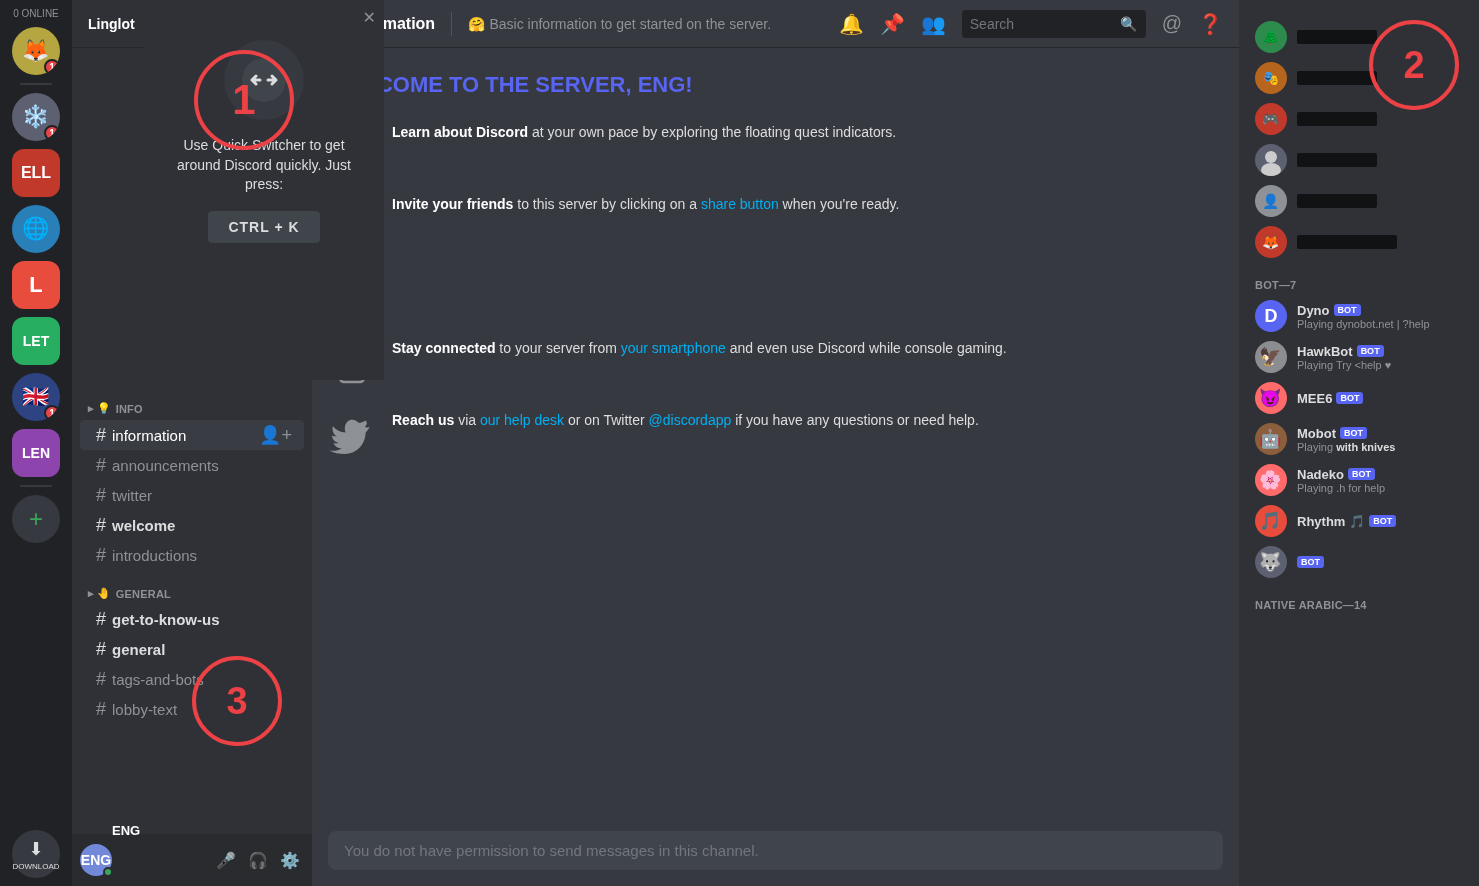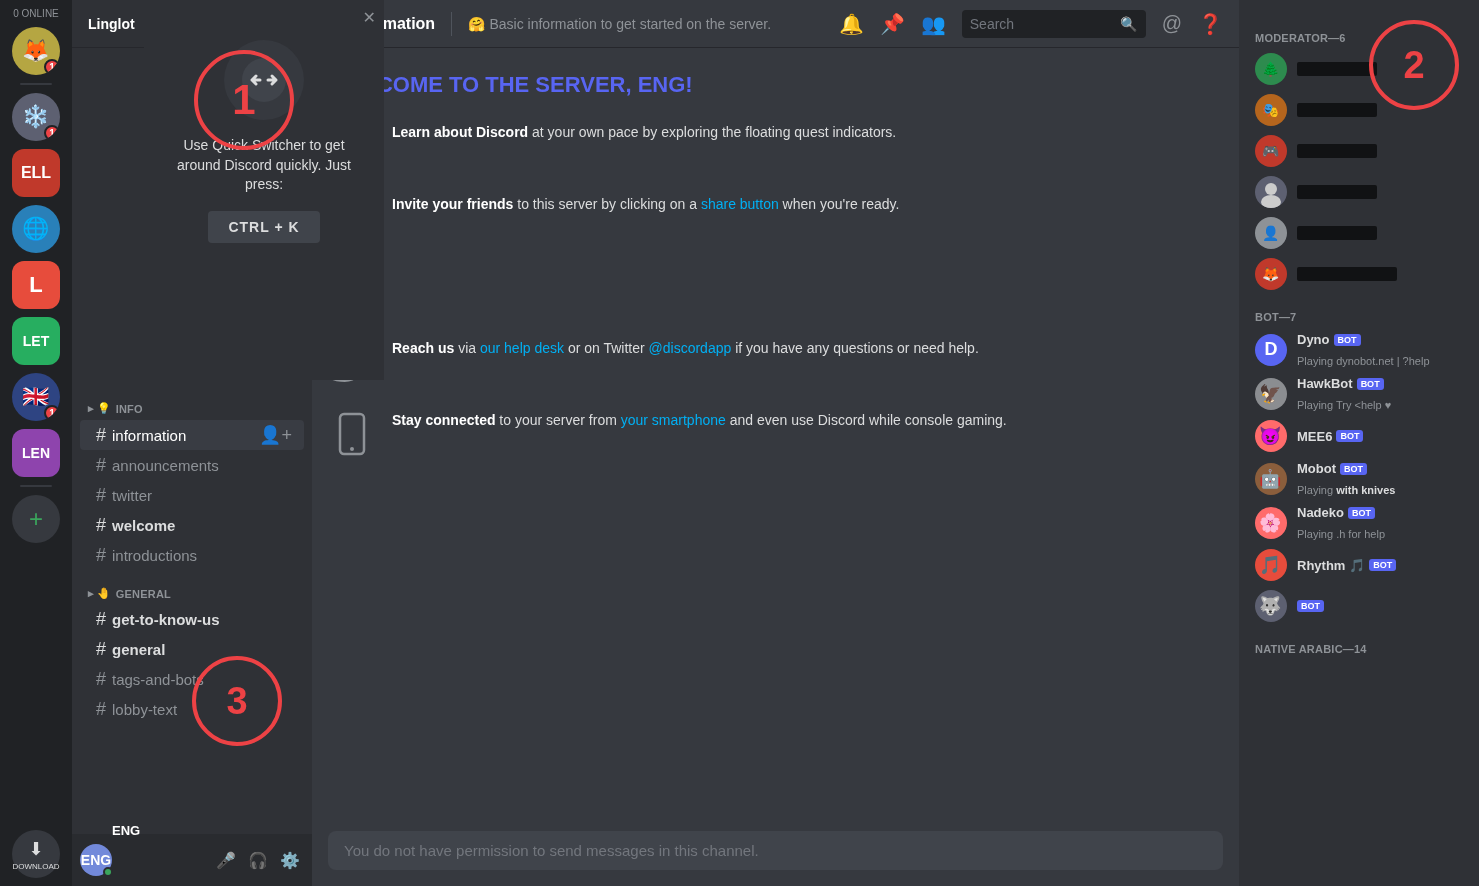--- a/index.html
+++ b/index.html
@@ -347,21 +347,20 @@
       height: 14px;
       border-radius: 2px;
       width: 80px;
     }
     .member-status {
       font-size: 11px;
       color: #8e9297;
       white-space: nowrap;
       overflow: hidden;
       text-overflow: ellipsis;
-      margin-top: 8px;
     }
     .bot-badge {
       background: #5865f2;
       color: white;
       font-size: 9px;
       font-weight: 700;
       padding: 1px 4px;
       border-radius: 3px;
       flex-shrink: 0;
     }
@@ -589,57 +588,54 @@
         <div class="welcome-icon">
           <svg width="48" height="48" viewBox="0 0 48 48" fill="none">
             <rect x="4" y="8" width="40" height="28" rx="3" stroke="#8e9297" stroke-width="2.5" fill="none"></rect>
             <path d="M14 40 L34 40 M24 36 L24 40" stroke="#8e9297" stroke-width="2.5" stroke-linecap="round"></path>
           </svg>
         </div>
       </div>
 
       <div class="welcome-item">
         <div class="welcome-icon">
-          <svg width="48" height="48" viewBox="0 0 48 48" fill="none">
-            <path d="M44 10 C41 12 38 13 35 13 C32 9 26 8 22 11 C18 14 17 20 19 25 C13 25 7 22 3 17 C2 21 3 27 8 30 C6 30 4 30 2 29 C2 33 5 37 10 38 C8 39 6 39 4 38 C5 42 9 45 14 45 C9 48 3 49 -2 47 C4 51 11 52 18 52 C32 52 43 41 44 27 L44 25 C46 23 48 21 49 18 C47 19 45 19 43 18 C45 16 47 13 44 10Z" stroke="#8e9297" stroke-width="0" fill="#8e9297" transform="scale(0.8) translate(3,3)"></path>
-          </svg>
-        </div>
-        <div class="welcome-text">
-          <b>Reach us</b> via <a href="#">our help desk</a> or on Twitter <a href="#">@discordapp</a> if you have any questions or need help.
-        </div>
-      </div>
-
-      <div class="welcome-item">
-        <div class="welcome-icon">
           <svg width="32" height="48" viewBox="0 0 32 48" fill="none">
             <rect x="4" y="4" width="24" height="40" rx="4" stroke="#8e9297" stroke-width="2.5" fill="none"></rect>
             <circle cx="16" cy="39" r="2" fill="#8e9297"></circle>
           </svg>
         </div>
         <div class="welcome-text">
           <b>Stay connected</b> to your server from <a href="#">your smartphone</a> and even use Discord while console gaming.
         </div>
       </div>
 
+      <div class="welcome-item">
+        <div class="welcome-icon">
+          <svg width="48" height="48" viewBox="0 0 48 48" fill="none">
+            <path d="M44 10 C41 12 38 13 35 13 C32 9 26 8 22 11 C18 14 17 20 19 25 C13 25 7 22 3 17 C2 21 3 27 8 30 C6 30 4 30 2 29 C2 33 5 37 10 38 C8 39 6 39 4 38 C5 42 9 45 14 45 C9 48 3 49 -2 47 C4 51 11 52 18 52 C32 52 43 41 44 27 L44 25 C46 23 48 21 49 18 C47 19 45 19 43 18 C45 16 47 13 44 10Z" stroke="#8e9297" stroke-width="0" fill="#8e9297" transform="scale(0.8) translate(3,3)"></path>
+          </svg>
+        </div>
+        <div class="welcome-text">
+          <b>Reach us</b> via <a href="#">our help desk</a> or on Twitter <a href="#">@discordapp</a> if you have any questions or need help.
+        </div>
+      </div>
+
     </div>
   </div>
 
   <div class="message-input-area">
     <div class="message-input-box">You do not have permission to send messages in this channel.</div>
   </div>
 
 </div>
 
 <div class="members-sidebar" style="position:relative;">
 
   <div style="position:absolute; top:20px; right:20px; width:90px; height:90px; border-radius:50%; border:4px solid #ed4245; display:flex; align-items:center; justify-content:center; color:#ed4245; font-size:38px; font-weight:700; pointer-events:none; z-index:300;">2</div>
 
-  <div class="members-category">
-    <span>MODERATOR—6</span>
-  </div>
 
   <div class="member-item">
     <div class="member-avatar" style="background:#2d8b4e;">
         <span style="font-size:14px;">🌲</span>
       </div>
     <div class="member-name-block">
       <div class="member-name"></div>
     </div>
   </div>
 

